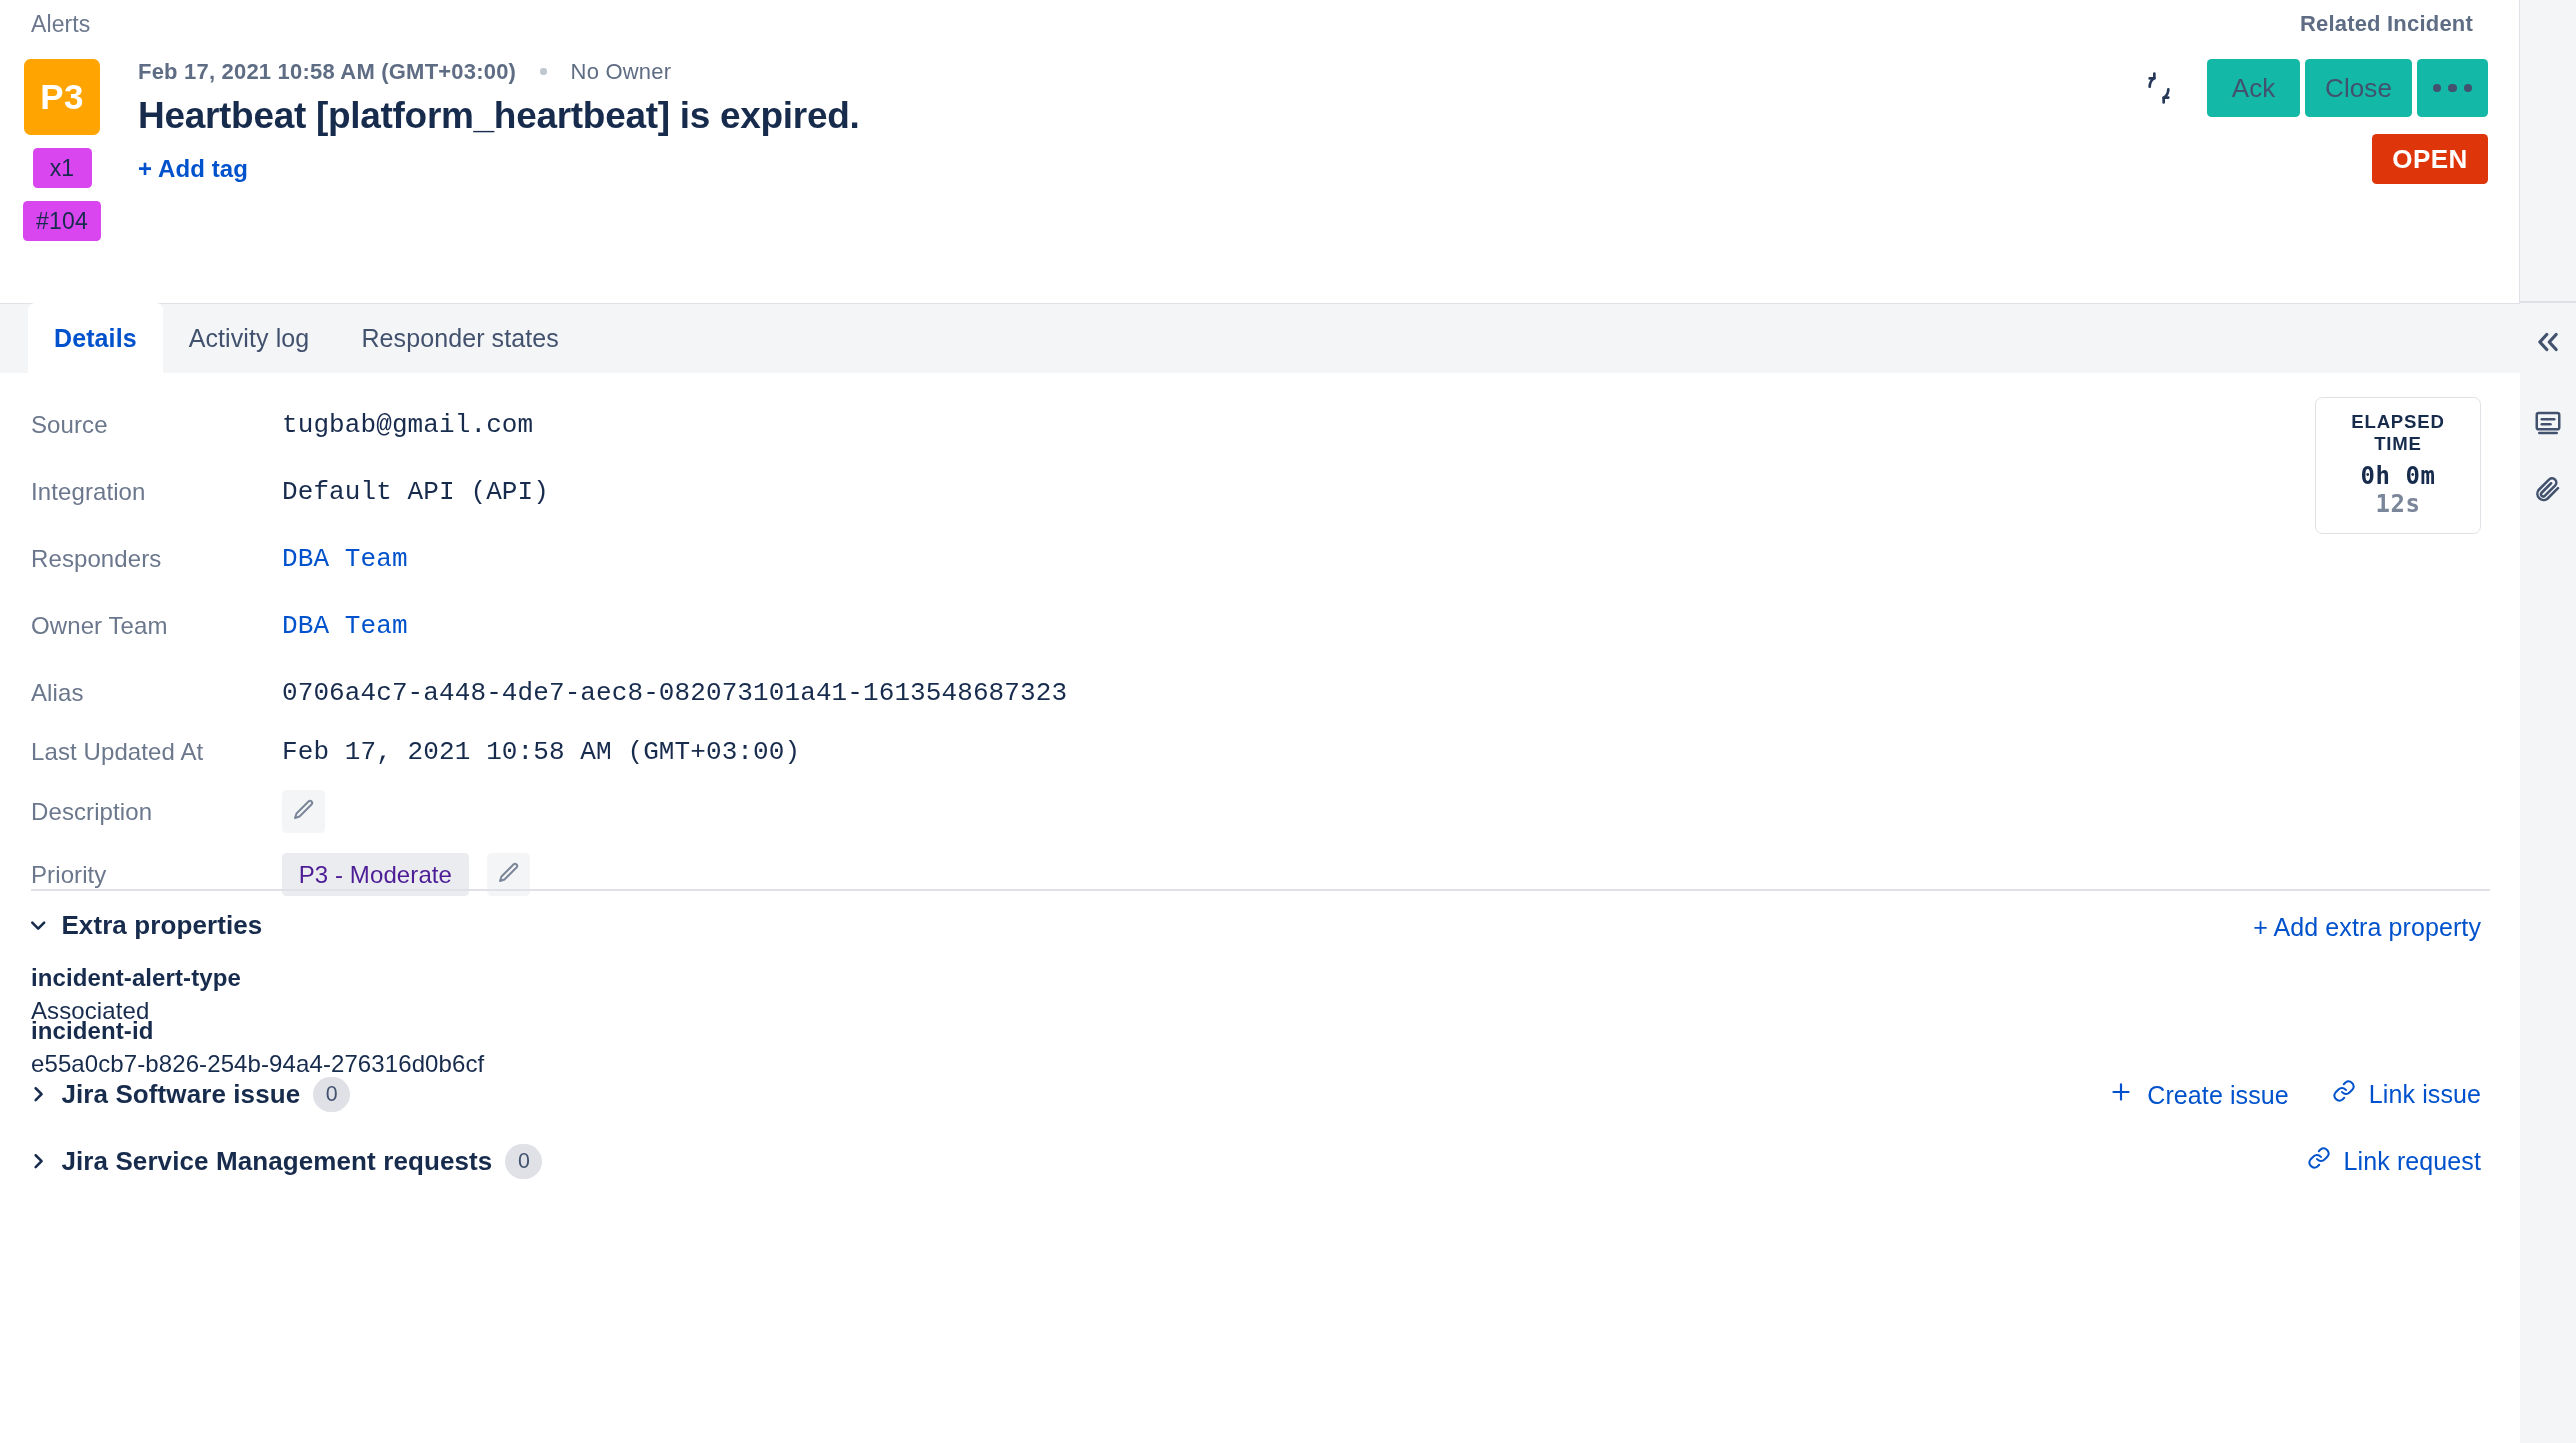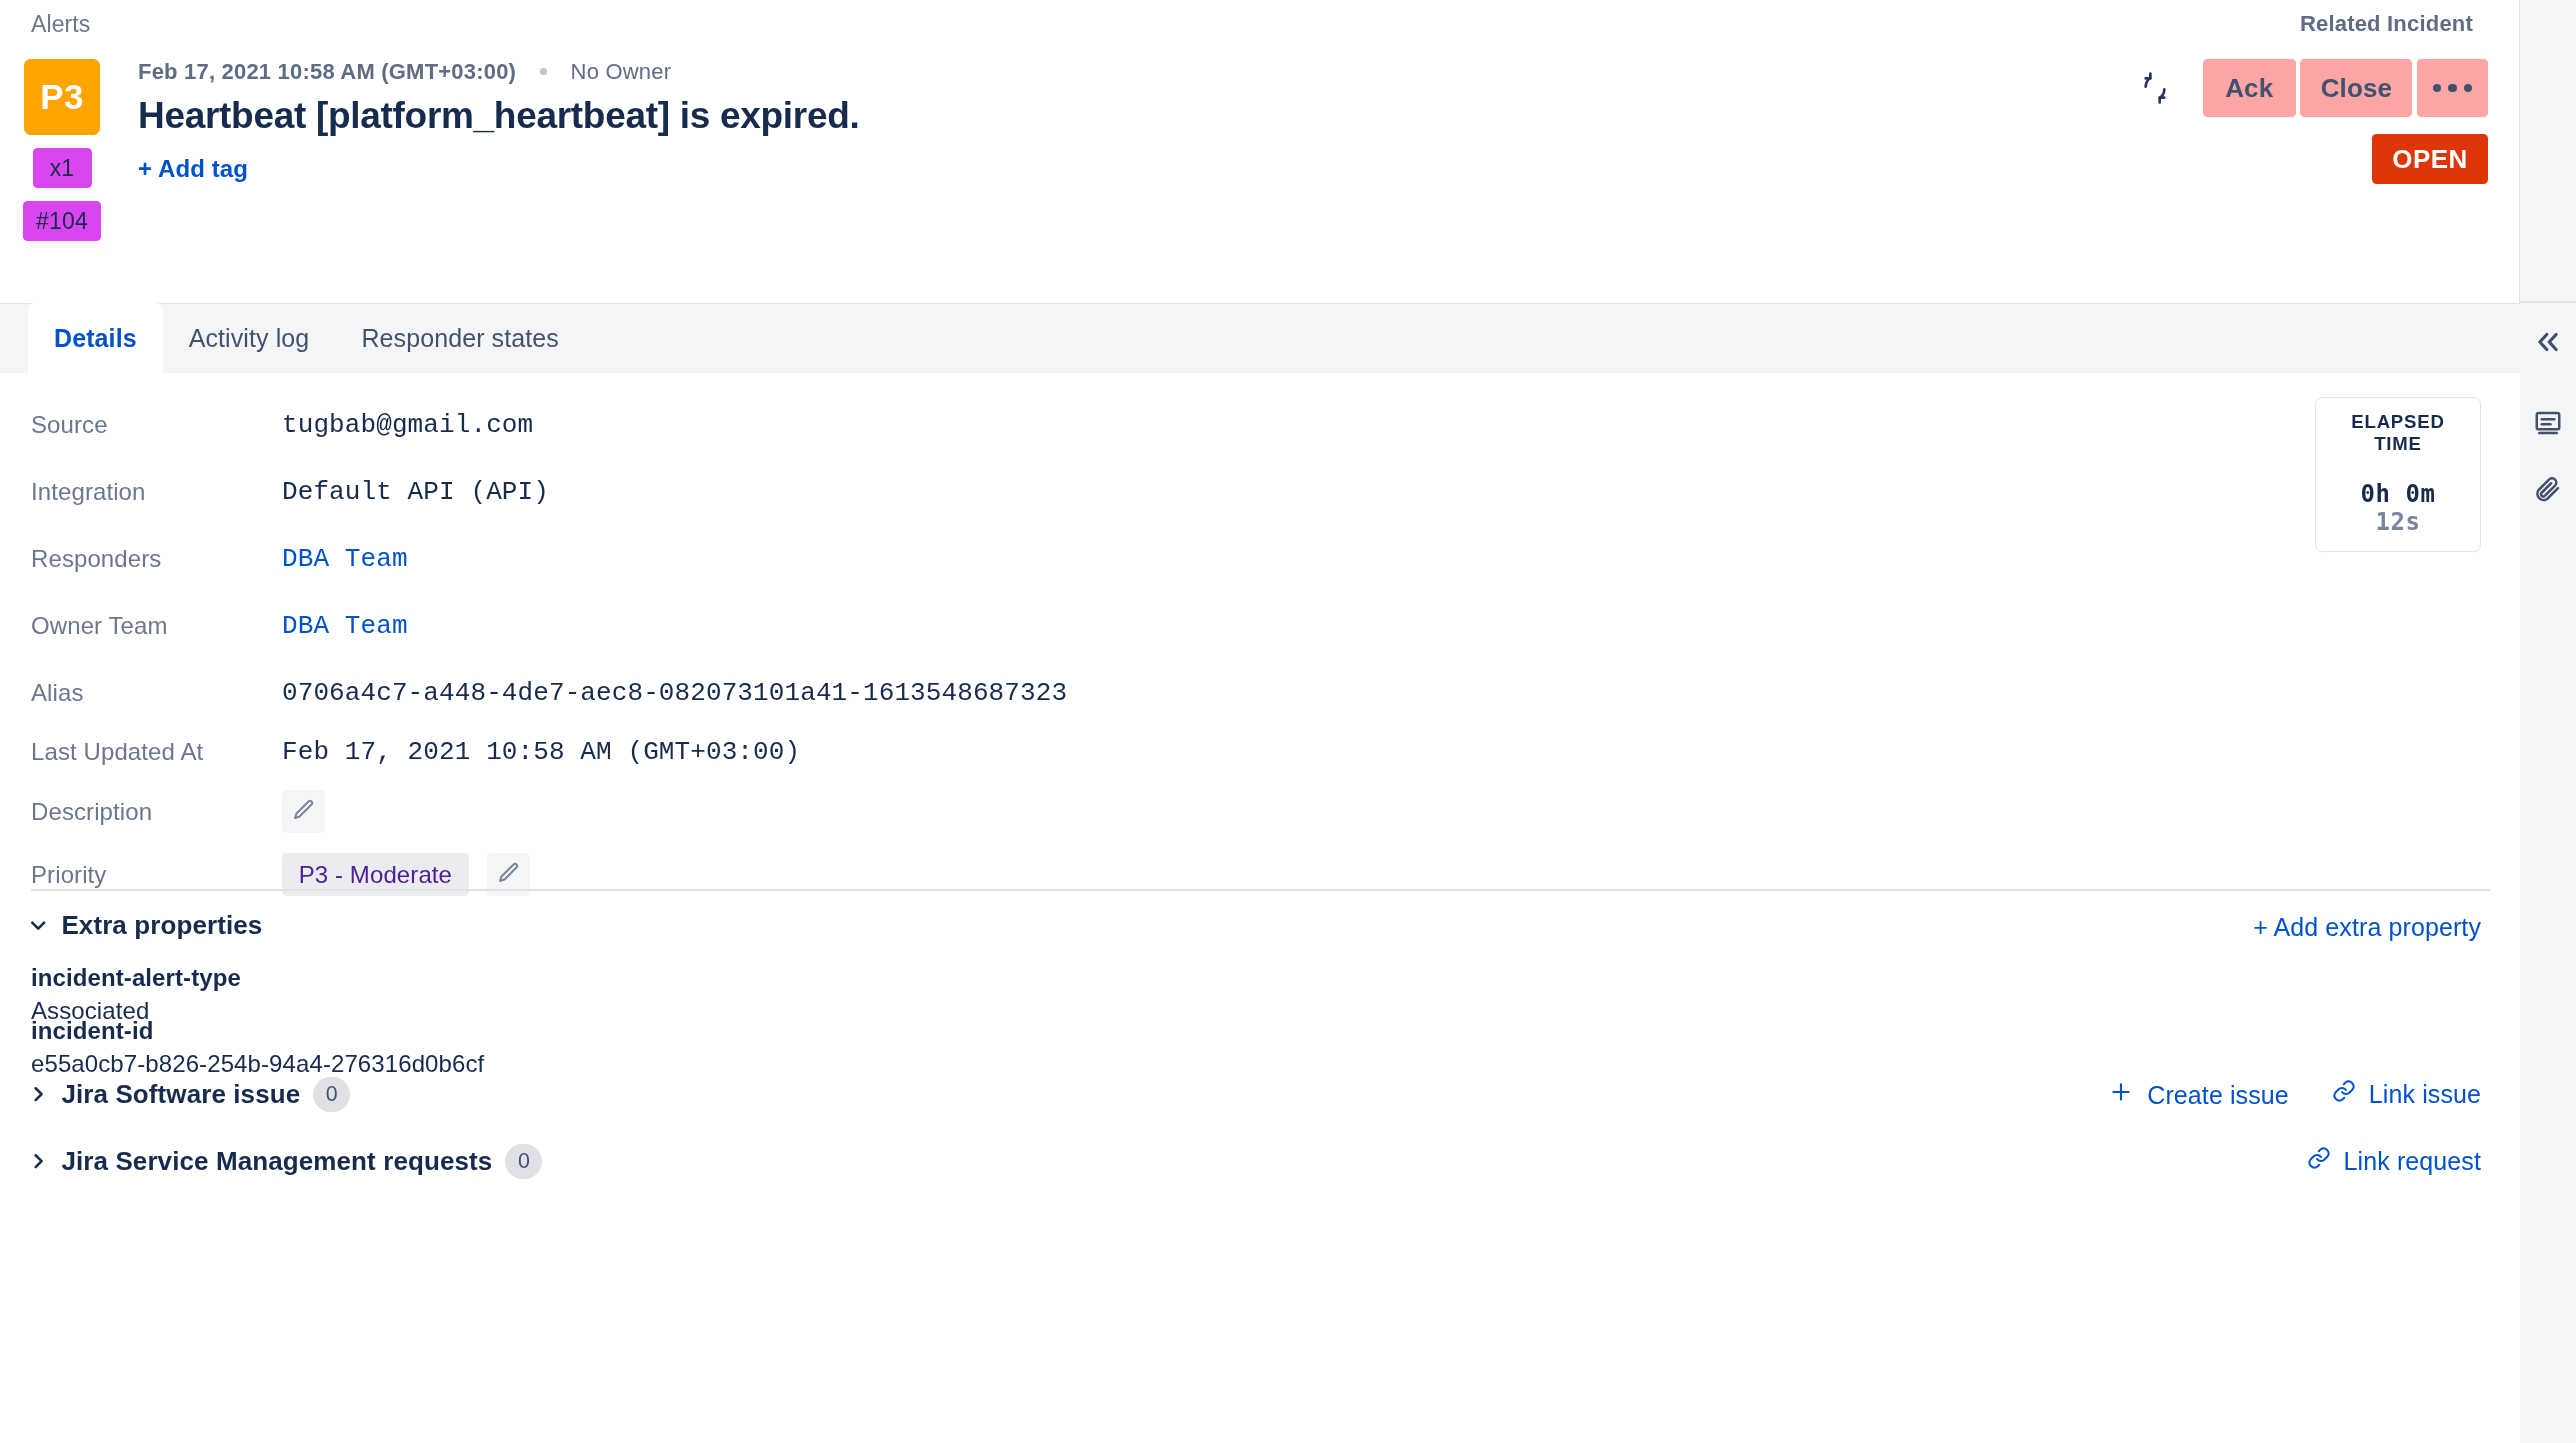--- a/index.html
+++ b/index.html
@@ -144,28 +144,27 @@
     cursor: pointer;
     margin-right: 22px;
   }
   .btn-group { display: flex; gap: 4.6px; }
   .act-btn {
     height: 58px;
     min-width: 93px;
     padding: 0 20.4px;
     border: none;
     border-radius: 4.6px;
-    background: #fca5a5;
+    background: #14b8a6;
     color: #42526e;
     font-size: 26px;
     font-family: "Liberation Sans", sans-serif;
     cursor: pointer;
     display: flex; align-items: center; justify-content: center;
     letter-spacing: 0.1px;
-    font-weight: bold;
   }
   .act-btn.more { min-width: 71px; padding: 0 15px; }
   .dots { display: flex; gap: 7.4px; align-items: center; }
   .dots i { width: 8.4px; height: 8.4px; border-radius: 50%; background: #42526e; display: block; }
 
   .status-badge {
     position: absolute;
     right: 32px; top: 84px;
     height: 50px;
     padding: 0 20.4px;
@@ -268,21 +267,21 @@
     background: #ffffff;
     text-align: center;
   }
   .elapsed-title {
     font-size: 18.6px;
     font-weight: bold;
     color: #172b4d;
     letter-spacing: 0.8px;
   }
   .elapsed-val {
-    margin-top: 25px;
+    margin-top: 7px;
     font-family: "DejaVu Sans Mono", monospace;
     font-size: 24px;
     font-weight: bold;
     color: #172b4d;
     letter-spacing: 0.5px;
   }
   .elapsed-val .sec { color: #7a869a; }
 
   
   .divider {

